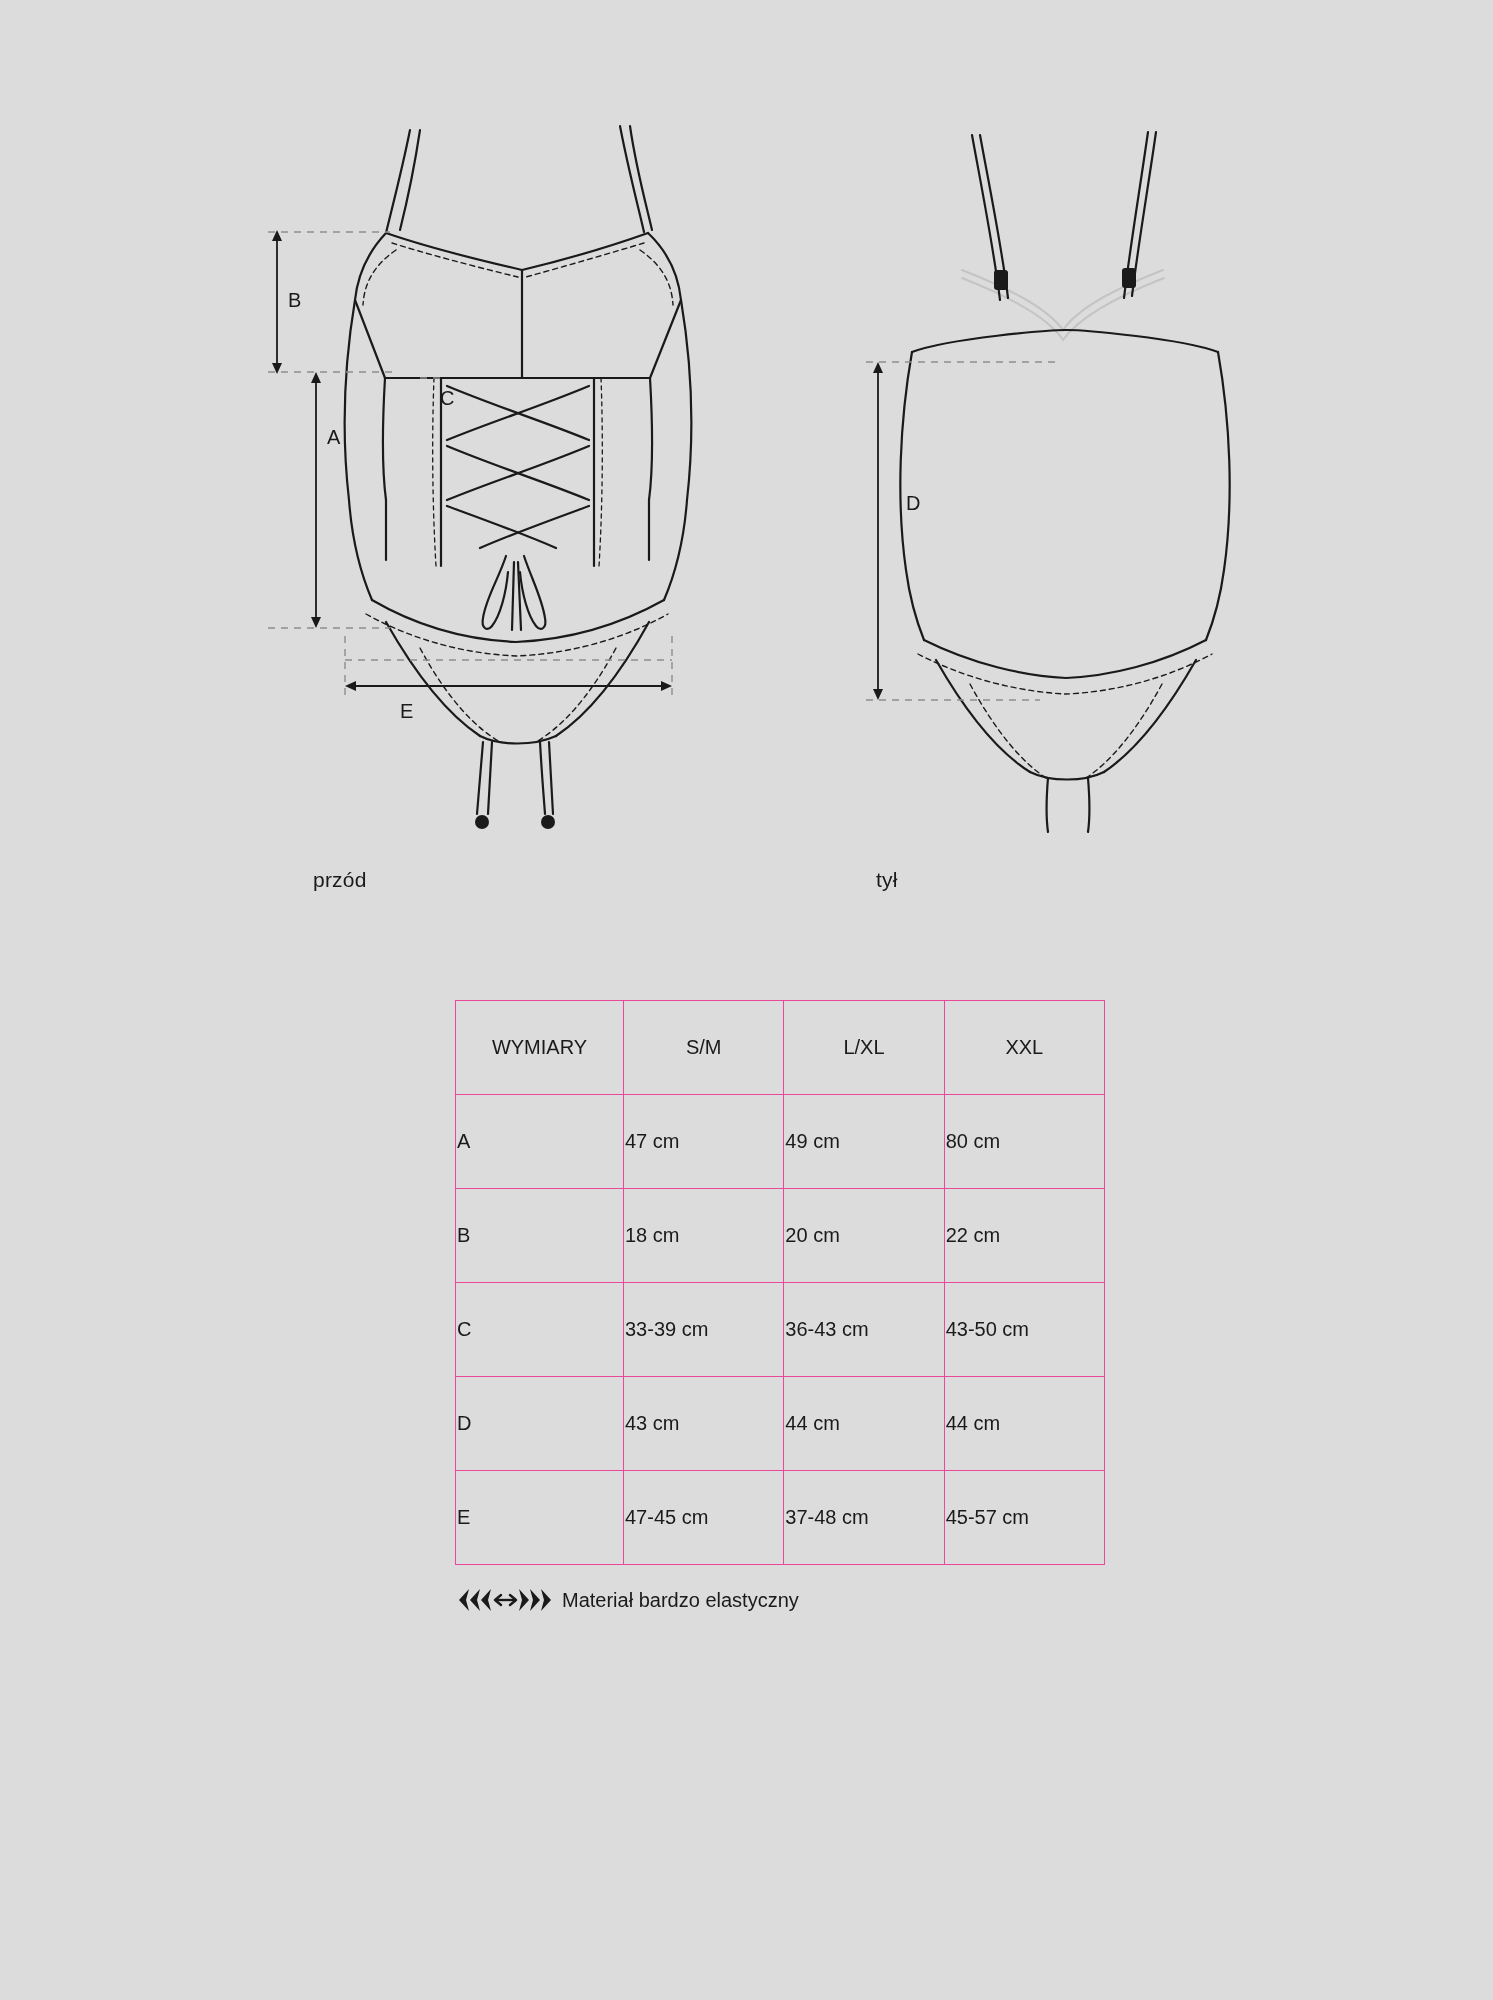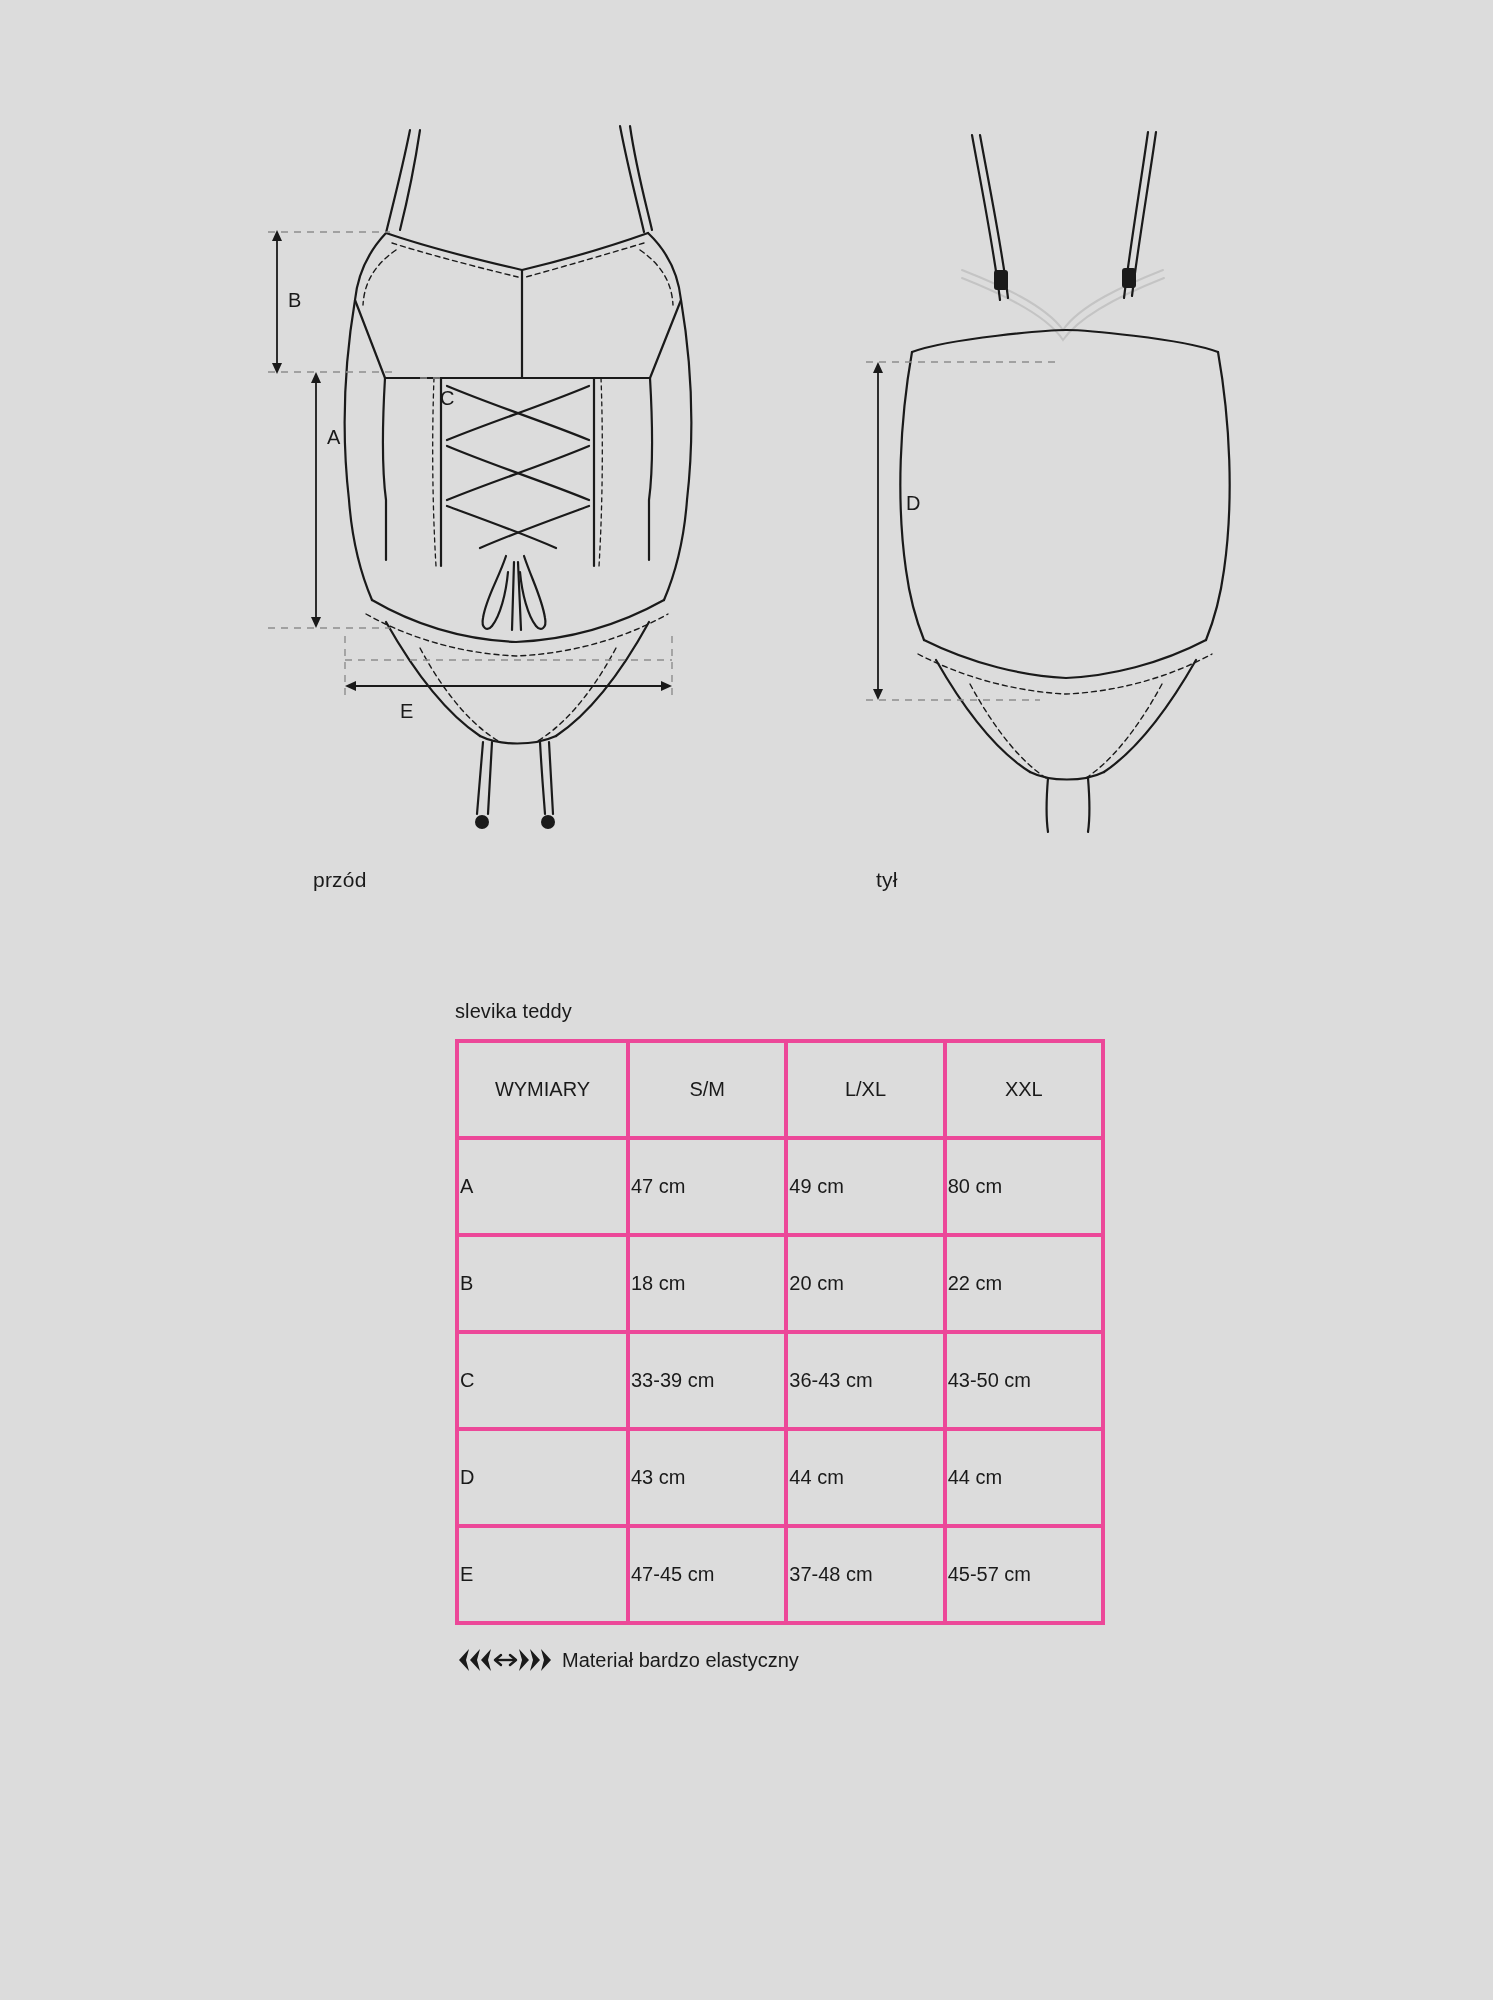--- a/index.html
+++ b/index.html
@@ -51,21 +51,21 @@
     margin-bottom: 16px;
     letter-spacing: 0.1px;
   }
   table.size-table {
     border-collapse: collapse;
     width: 650px;
     table-layout: fixed;
   }
   table.size-table td,
   table.size-table th {
-    border: 4px solid #ec4899;
+    border: 1px solid #ec4899;
     height: 91px;
     vertical-align: middle;
     font-size: 20px;
     font-weight: normal;
     color: #1a1a1a;
     background: transparent;
   }
   table.size-table th:first-child,
   table.size-table td:first-child {
     width: 165px;
@@ -233,21 +233,20 @@
         <path d="M878,700 L873,689 L883,689 Z" fill="#1a1a1a" stroke="none"></path>
       </g>
       <text class="lbl" x="906" y="510">D</text>
     </svg>
 
     <div class="caption" id="caption-front">przód</div>
     <div class="caption" id="caption-back">tył</div>
   </div>
 
   <div id="table-block">
-    <div id="product-name">slevika teddy</div>
 
     <table class="size-table">
       <thead>
         <tr>
           <th>WYMIARY</th>
           <th>S/M</th>
           <th>L/XL</th>
           <th>XXL</th>
         </tr>
       </thead>

